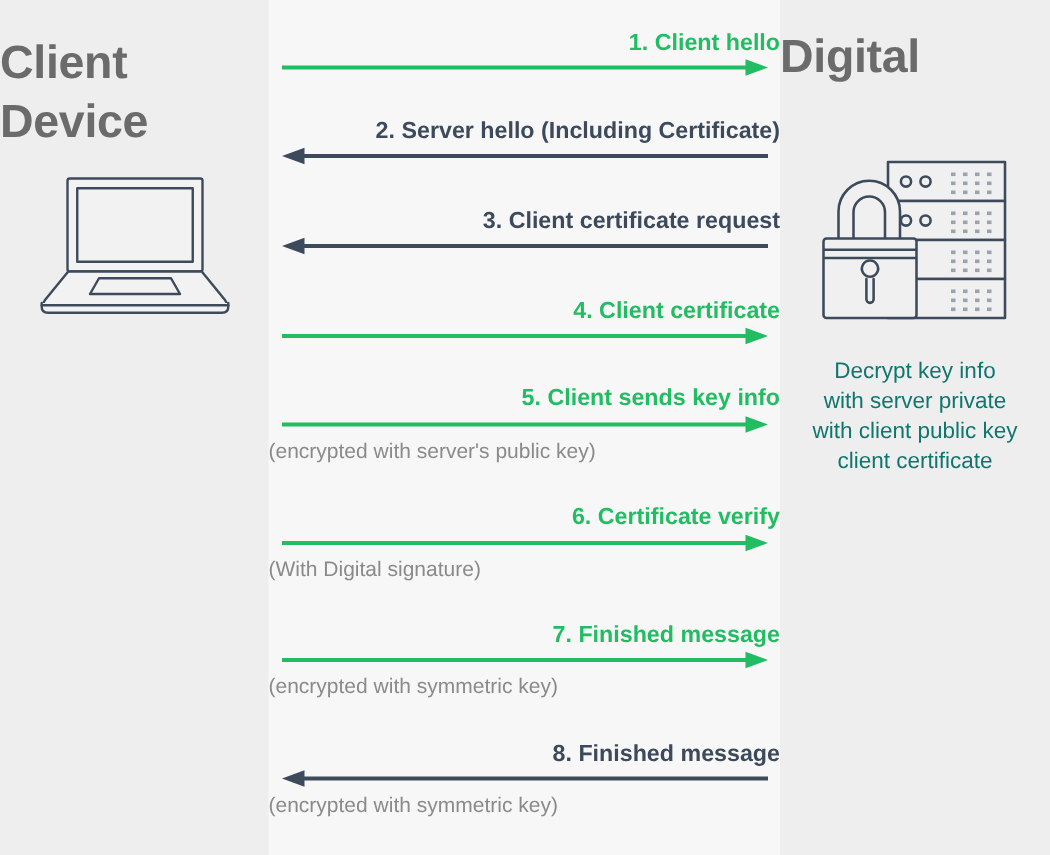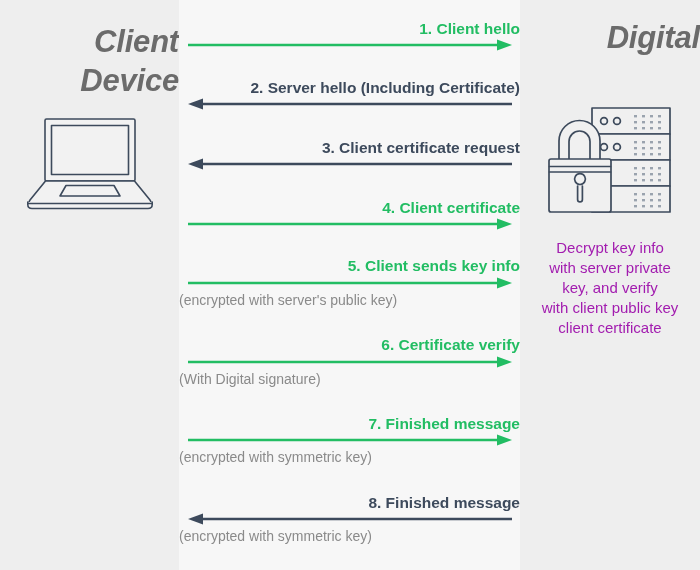--- a/index.html
+++ b/index.html
@@ -40,27 +40,26 @@
     left: 520px;
     width: 180px;
     background: #eeeeee;
   }
 
   
   .endpoint-title {
     position: absolute;
     left: 0;
     width: 100%;
-    text-align: right;
+    text-align: left;
     font-size: 31px;
     font-weight: bold;
     line-height: 39px;
     color: #6b6b6b;
     letter-spacing: -0.2px;
-    font-style: italic;
   }
   #client-title { top: 22px; }
   #server-title { top: 18px; }
 
   
   .icon-wrap {
     position: absolute;
     left: 0;
     width: 100%;
     text-align: center;
@@ -70,21 +69,21 @@
 
   
   #server-note {
     position: absolute;
     top: 238px;
     left: 4px;
     width: 172px;
     text-align: center;
     font-size: 15px;
     line-height: 20px;
-    color: #a21caf;
+    color: #0f766e;
   }
 
   
   .msg {
     position: absolute;
     left: 179px;
     width: 341px;
   }
   .msg-label {
     position: absolute;
@@ -239,21 +238,20 @@
           <path d="M3.5 68 L64.5 68"></path>
 
           <path d="M34 80.5 a5.4 5.4 0 1 0 -0.01 0 Z" fill="#f0f0f0"></path>
           <path d="M31.6 82 L31.6 95.5 a2.4 2.4 0 0 0 4.8 0 L36.4 82" fill="#f0f0f0"></path>
         </svg>
       </span>
     </div>
     <div id="server-note">
       <div>Decrypt key info</div>
       <div>with server private</div>
-      <div>key, and verify</div>
       <div>with client public key</div>
       <div>client certificate</div>
     </div>
   </div>
 
   <div class="msg" style="top:0">
     <div class="msg-label fwd" style="top:19px">1. Client hello</div>
     <div class="arrow" style="top:39px">
       <svg width="324" height="12" viewBox="0 0 324 12">
         <line x1="0" y1="6" x2="312" y2="6" stroke="#22bd63" stroke-width="2.6"></line>

